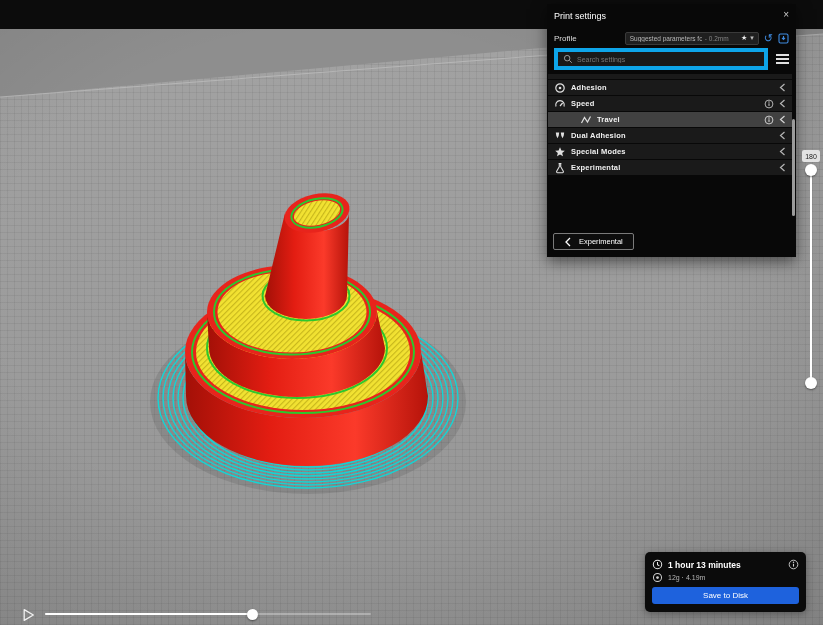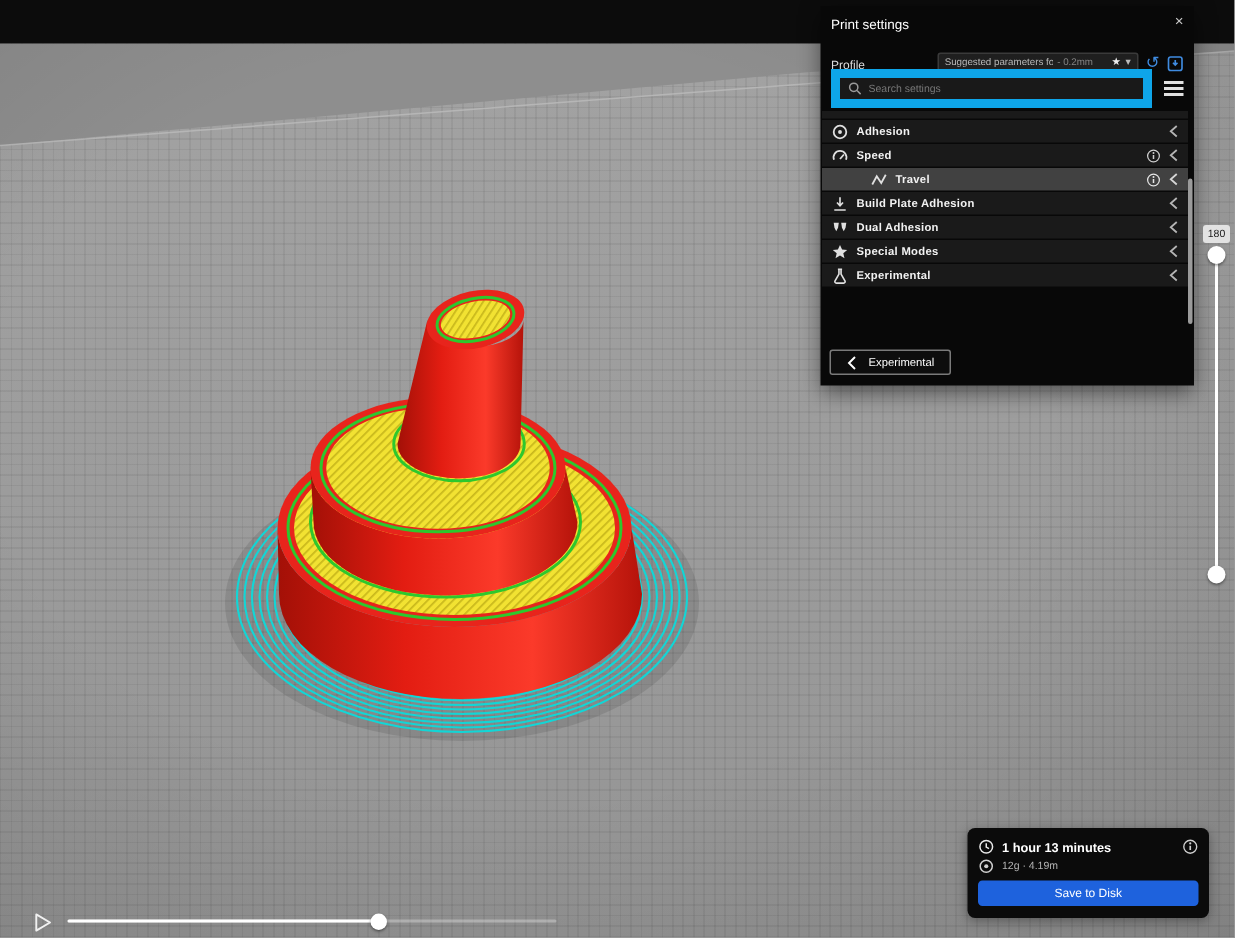--- a/index.html
+++ b/index.html
@@ -22,33 +22,33 @@
 
   
   .print-panel{
     position:absolute;left:547px;top:4px;width:249px;height:253px;
     background:#080808;color:#e8e8e8;box-shadow:0 5px 14px rgba(0,0,0,.5);
     box-sizing:border-box;
   }
   .panel-header{height:24px;display:flex;align-items:center;padding:0 7px;position:relative;}
   .panel-title{font-size:9px;color:#fff;}
   .close-btn{position:absolute;right:7px;top:6px;font-size:10px;color:#ccc;cursor:pointer;line-height:10px;}
-  .profile-row{height:20px;display:flex;align-items:flex-end;gap:5px;padding:0 7px;}
+  .profile-row{height:20px;display:flex;align-items:center;gap:5px;padding:0 7px;}
   .profile-label{font-size:8px;color:#ddd;}
   .profile-dropdown{
     margin-left:auto;width:134px;height:13px;background:#1f1f1f;border:1px solid #3a3a3a;
     border-radius:2px;display:flex;align-items:center;gap:3px;padding:0 4px;box-sizing:border-box;cursor:pointer;
   }
   .profile-value{font-size:6.5px;color:#b8b8b8;white-space:nowrap;overflow:hidden;max-width:72px;}
   .profile-suffix{font-size:6.5px;color:#848484;white-space:nowrap;}
   .star-icon{margin-left:auto;font-size:7px;color:#eee;line-height:8px;}
   .caret-icon{font-size:7px;color:#bbb;line-height:8px;}
   .blue-glyph{color:#3f8be0;font-size:11px;line-height:11px;cursor:pointer;}
   .search-row{height:22px;display:flex;align-items:center;gap:8px;padding:0 7px;}
-  .search-box{flex:1;height:14px;background:#191919;border:6px solid #0ea5e9;display:flex;align-items:center;gap:4px;padding:0 5px;}
+  .search-box{flex:1;height:14px;background:#191919;border:4px solid #0ea5e9;display:flex;align-items:center;gap:4px;padding:0 5px;}
   .search-box input{flex:1;background:transparent;border:none;outline:none;color:#ccc;font-size:7px;padding:0;
     font-family:"Liberation Sans","DejaVu Sans",sans-serif;}
   .search-box input::placeholder{color:#777;}
   .menu-bars{width:13px;cursor:pointer;}
   .menu-bars div{height:1.6px;background:#e0e0e0;margin:2.2px 0;}
   .settings-list{margin-top:4px;padding:0 4px 0 1px;}
   .partial-row{height:5px;background:#1a1a1a;margin-bottom:1px;overflow:hidden;}
   .category-row{height:15px;margin-bottom:1px;background:#1a1a1a;display:flex;align-items:center;gap:5px;padding:0 6px;cursor:pointer;}
   .category-row.highlight{background:#414141;padding-left:32px;}
   .cat-icon{width:12px;height:12px;flex:0 0 auto;display:block;}
@@ -235,31 +235,20 @@
             <circle cx="6" cy="3.6" r="0.8" fill="#e5e5e5"></circle>
             </svg>
           <svg width="7" height="9" viewBox="0 0 7 9">
             <polyline points="5.5,1 1.5,4.5 5.5,8" fill="none" stroke="#d5d5d5" stroke-width="1.2"></polyline>
             </svg>
         </span>
       </div>
 
 
 
-      <div class="category-row">
-        <svg class="cat-icon" viewBox="0 0 12 12">
-          <path d="M6 1.5v5.4M4 5 6 7.2 8 5M2.2 10h7.6" fill="none" stroke="#e0e0e0" stroke-width="1.1"></path>
-        </svg>
-        <span class="category-label">Build Plate Adhesion</span>
-        <span class="row-right">
-          <svg width="7" height="9" viewBox="0 0 7 9">
-            <polyline points="5.5,1 1.5,4.5 5.5,8" fill="none" stroke="#b5b5b5" stroke-width="1.2"></polyline>
-            </svg>
-        </span>
-      </div>
 
       <div class="category-row">
         <svg class="cat-icon" viewBox="0 0 12 12">
           <path d="M1.8 2.5h3.4l-.5 3.3-1.2 2.4-1.2-2.4zM6.8 2.5h3.4l-.5 3.3-1.2 2.4-1.2-2.4z" fill="#e0e0e0"></path>
         </svg>
         <span class="category-label">Dual Adhesion</span>
         <span class="row-right">
           <svg width="7" height="9" viewBox="0 0 7 9">
             <polyline points="5.5,1 1.5,4.5 5.5,8" fill="none" stroke="#b5b5b5" stroke-width="1.2"></polyline>
             </svg>

